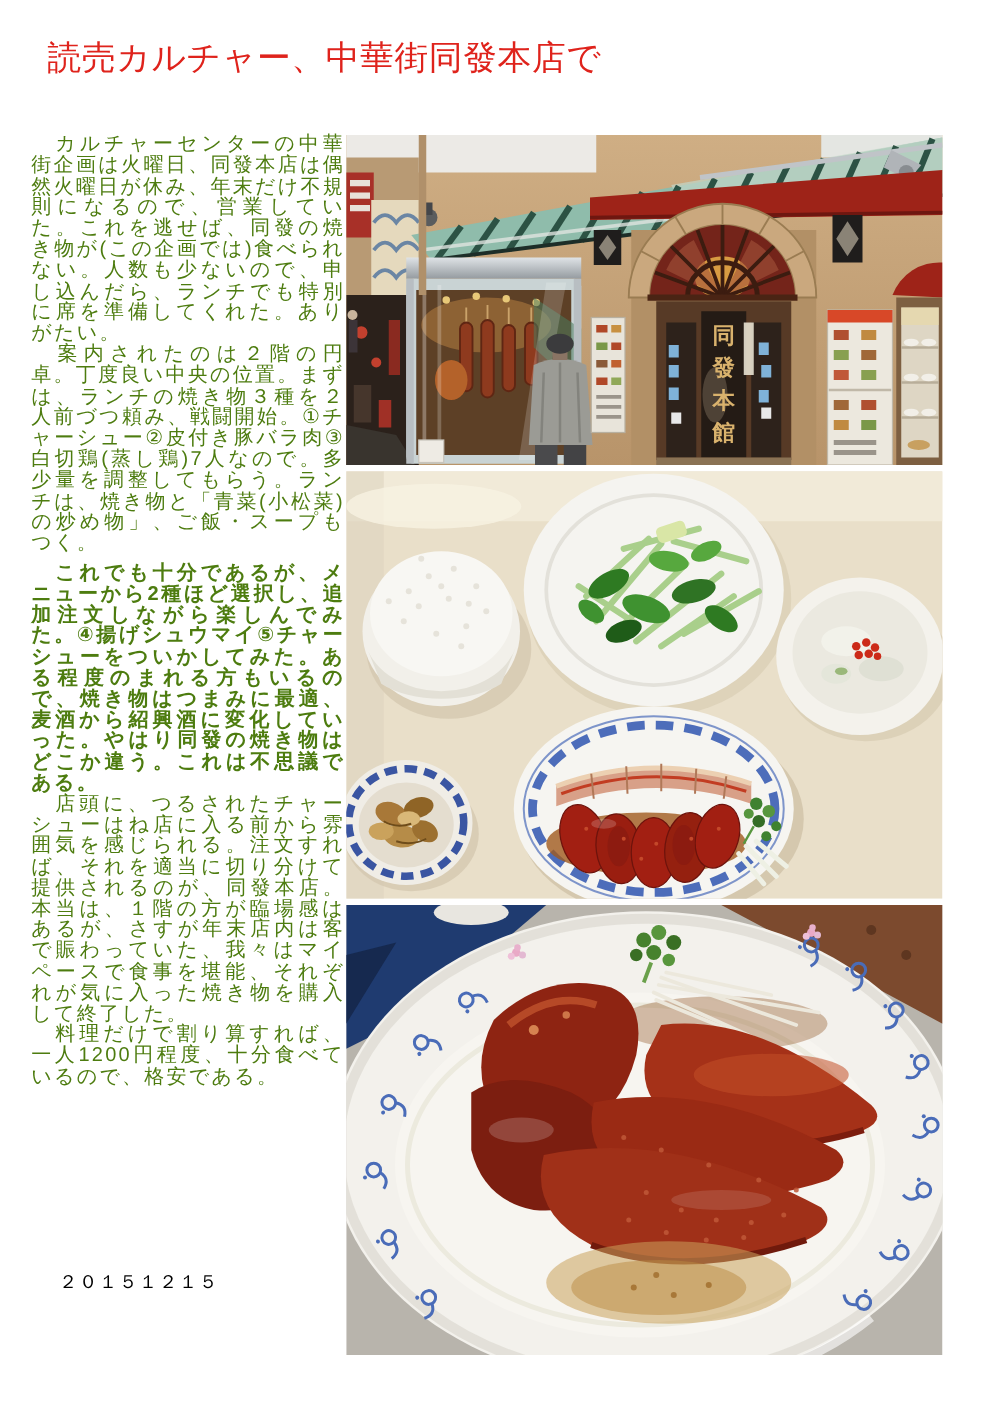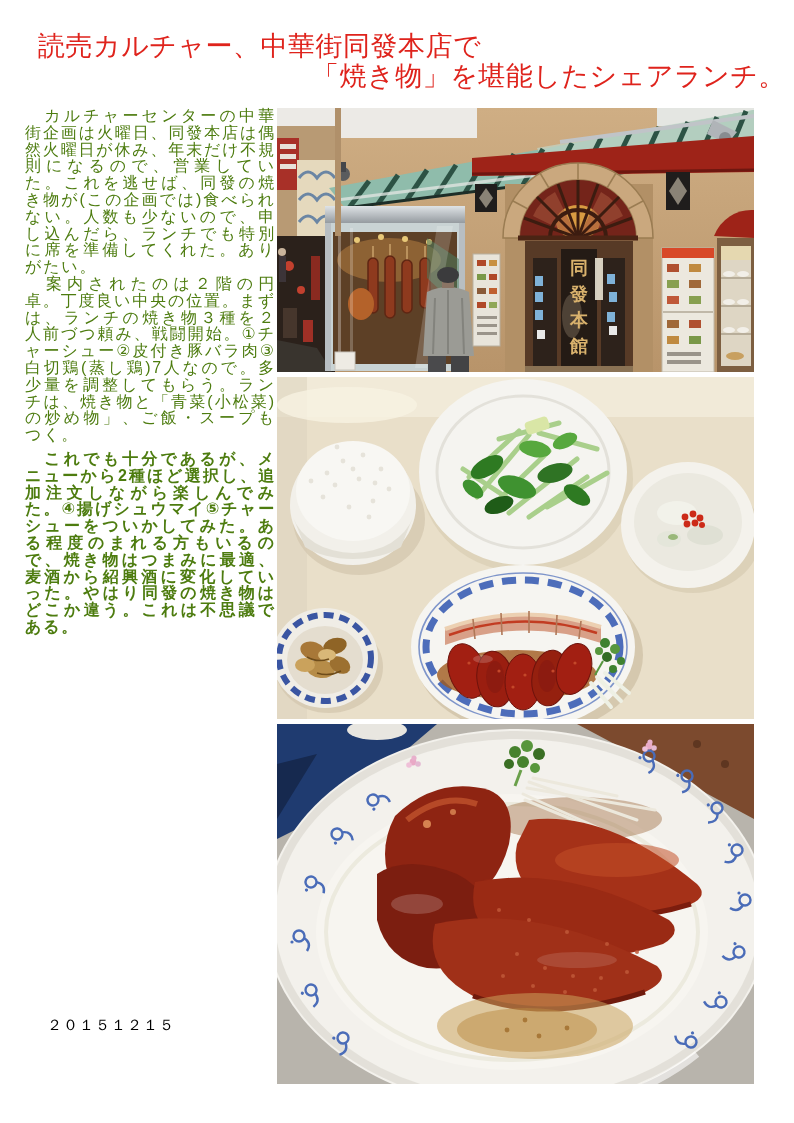--- a/index.html
+++ b/index.html
@@ -19,26 +19,28 @@
   .photo3{top:724px;}
   figure.photo svg{display:block;}
   .date{position:absolute;left:47px;top:1016px;color:#000000;
         font-size:15px;letter-spacing:1px;}
 </style>
 </head>
 <body>
 
 <div class="page">
 
-  <h1 class="title"><span class="t1">読売カルチャー、中華街同發本店で</span><span class="t2">「焼き物」を堪能したシェアランチ。</span></h1>
+  <h1 class="title"><span class="t1">読売カルチャー、中華街同發本店で</span></h1>
 
   <div class="body-col">
     <p>　カルチャーセンターの中華街企画は火曜日、同發本店は偶然火曜日が休み、年末だけ不規則になるので、営業していた。これを逃せば、同發の焼き物が(この企画では)食べられない。人数も少ないので、申し込んだら、ランチでも特別に席を準備してくれた。ありがたい。</p>
     <p>　案内されたのは２階の円卓。丁度良い中央の位置。まずは、ランチの焼き物３種を２人前づつ頼み、戦闘開始。①チャーシュー②皮付き豚バラ肉③白切鶏(蒸し鶏)7人なので。多少量を調整してもらう。ランチは、焼き物と「青菜(小松菜)の炒め物」、ご飯・スープもつく。</p>
     <p class="gap-above">　これでも十分であるが、メニューから2種ほど選択し、追加注文しながら楽しんでみた。④揚げシュウマイ⑤チャーシューをついかしてみた。ある程度のまれる方もいるので、焼き物はつまみに最適、麦酒から紹興酒に変化していった。やはり同發の焼き物はどこか違う。これは不思議である。</p>
+    <p>　店頭に、つるされたチャーシューはね店に入る前から雰囲気を感じられる。注文すれば、それを適当に切り分けて提供されるのが、同發本店。本当は、１階の方が臨場感はあるが、さすが年末店内は客で賑わっていた、我々はマイペースで食事を堪能、それぞれが気に入った焼き物を購入して終了した。</p>
+    <p>　料理だけで割り算すれば、一人1200円程度、十分食べているので、格安である。</p>
   </div>
 
   <figure class="photo photo1">
     <svg width="477" height="264" viewBox="0 0 477 264" xmlns="http://www.w3.org/2000/svg">
       <defs>
         <linearGradient id="metal" x1="0" y1="0" x2="0" y2="1">
           <stop offset="0" stop-color="#dfe3e6"></stop>
             <stop offset="1" stop-color="#959ba0"></stop>
         </linearGradient>
         <linearGradient id="stone" x1="0" y1="0" x2="0" y2="1">

